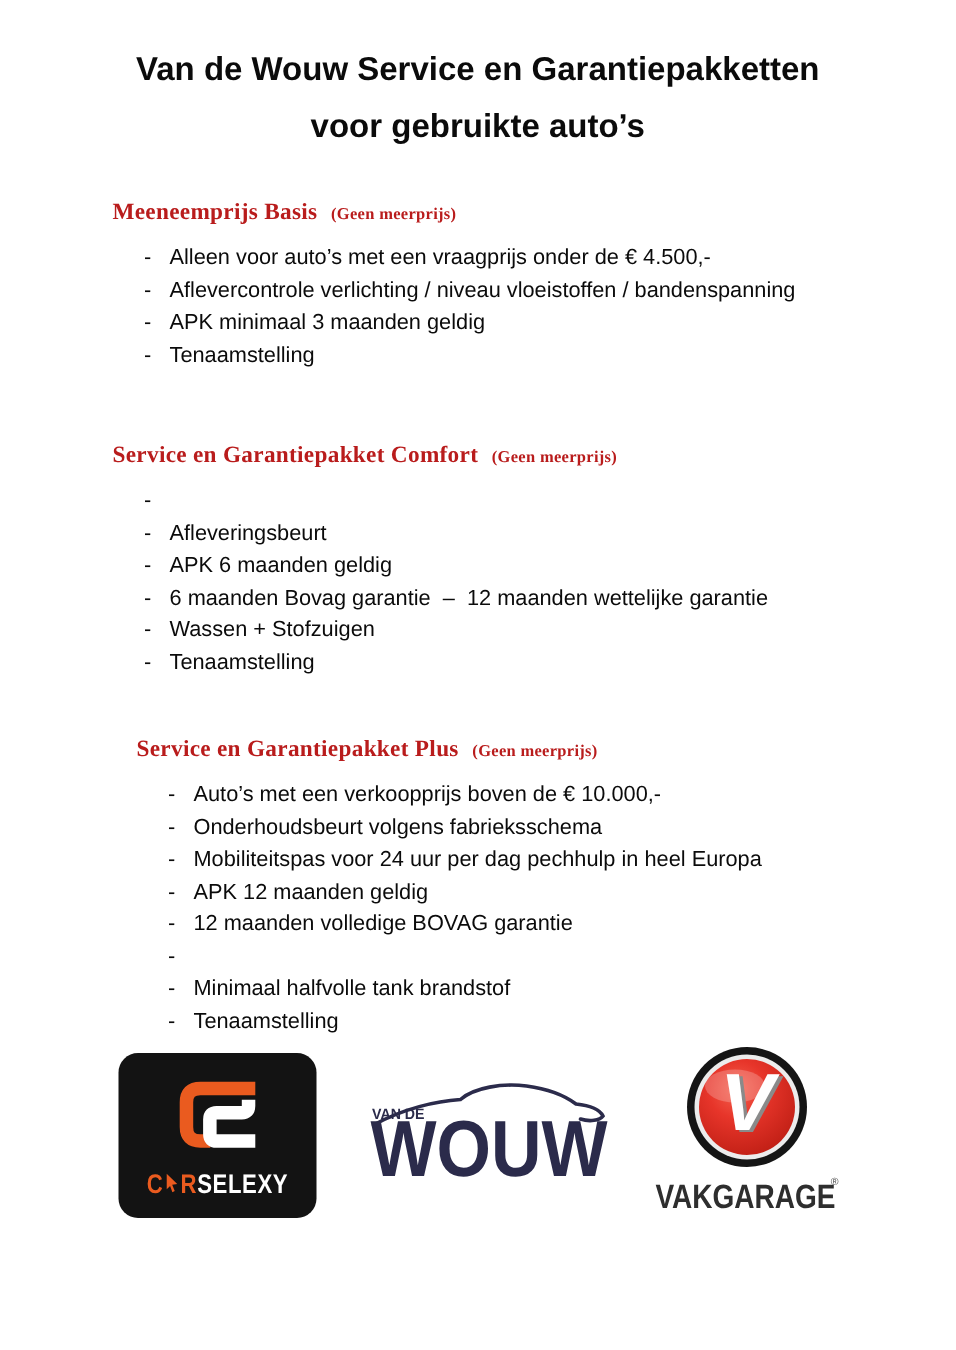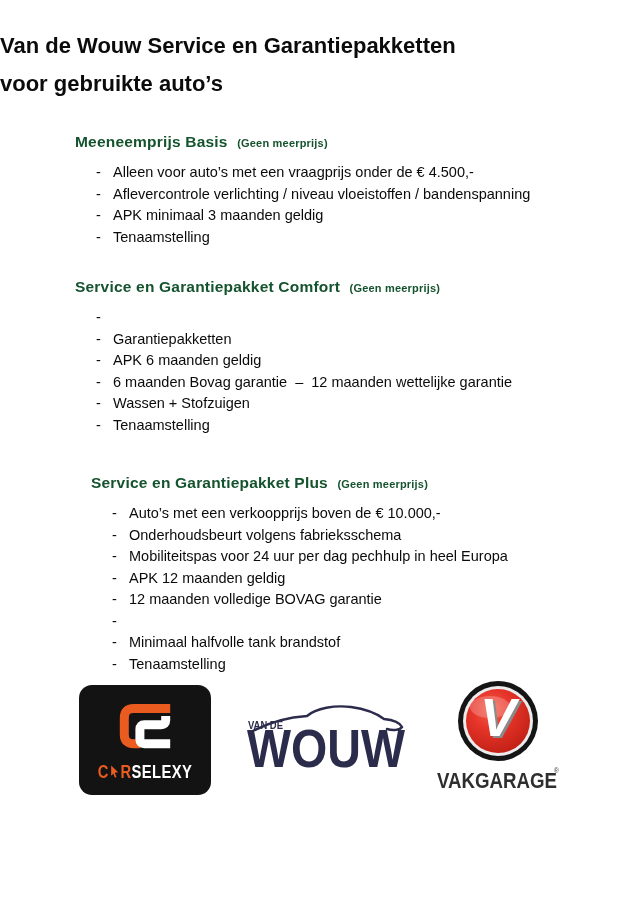--- a/index.html
+++ b/index.html
@@ -8,37 +8,38 @@
     position:relative;
     width:637px; height:900px;
     background:#ffffff;
     color:#111111;
     font-family:"Liberation Sans", sans-serif;
     overflow:hidden;
   }
   
   .doc-title {
     padding-top:27px;
-    text-align:left;
+    text-align:center;
     font-weight:bold;
     font-size:22px;
     line-height:38px;
     color:#0b0b0b;
   }
   
   .content { margin:0 50px 0 75px; }
   .pkg h2 {
     margin:0; padding:0;
     font-size:15.5px; line-height:19px;
     font-weight:bold; letter-spacing:0.2px;
-    color:#14532d;
+    color:#b91c1c;
+    font-family:Liberation Serif, serif;
   }
   .pkg h2 .note { font-size:11px; margin-left:5px; font-weight:bold; }
   .pkg-1 { margin-top:29px; }
-  .pkg-2 { margin-top:29px; }
+  .pkg-2 { margin-top:46px; }
   .pkg-3 { margin-top:37px;margin-left:16px; }
   .pkg ul { list-style:none; margin:9px 0 0 0; padding:0; }
   .pkg li {
     display:flex;
     font-size:14.5px; line-height:21.5px;
     color:#0b0b0b;
   }
   .dash { flex:none; margin-left:21px; width:17px; }
   
   .logos { position:absolute; left:0; top:720; width:637px; height:150px; }
@@ -108,21 +109,21 @@
       <h2>
         <span>Service en Garantiepakket Comfort</span>
         <span class="note">(Geen meerprijs)</span>
       </h2>
       <ul>
         <li>
             <span class="dash">-</span>
           </li>
         <li>
             <span class="dash">-</span>
-            <span>Garantiepakketten</span>
+            <span>Afleveringsbeurt</span>
           </li>
         <li>
             <span class="dash">-</span>
             <span>APK 6 maanden geldig</span>
           </li>
         <li>
             <span class="dash">-</span>
             <span>6 maanden Bovag garantie&nbsp;&nbsp;–&nbsp;&nbsp;12 maanden wettelijke garantie</span>
           </li>
         <li>

